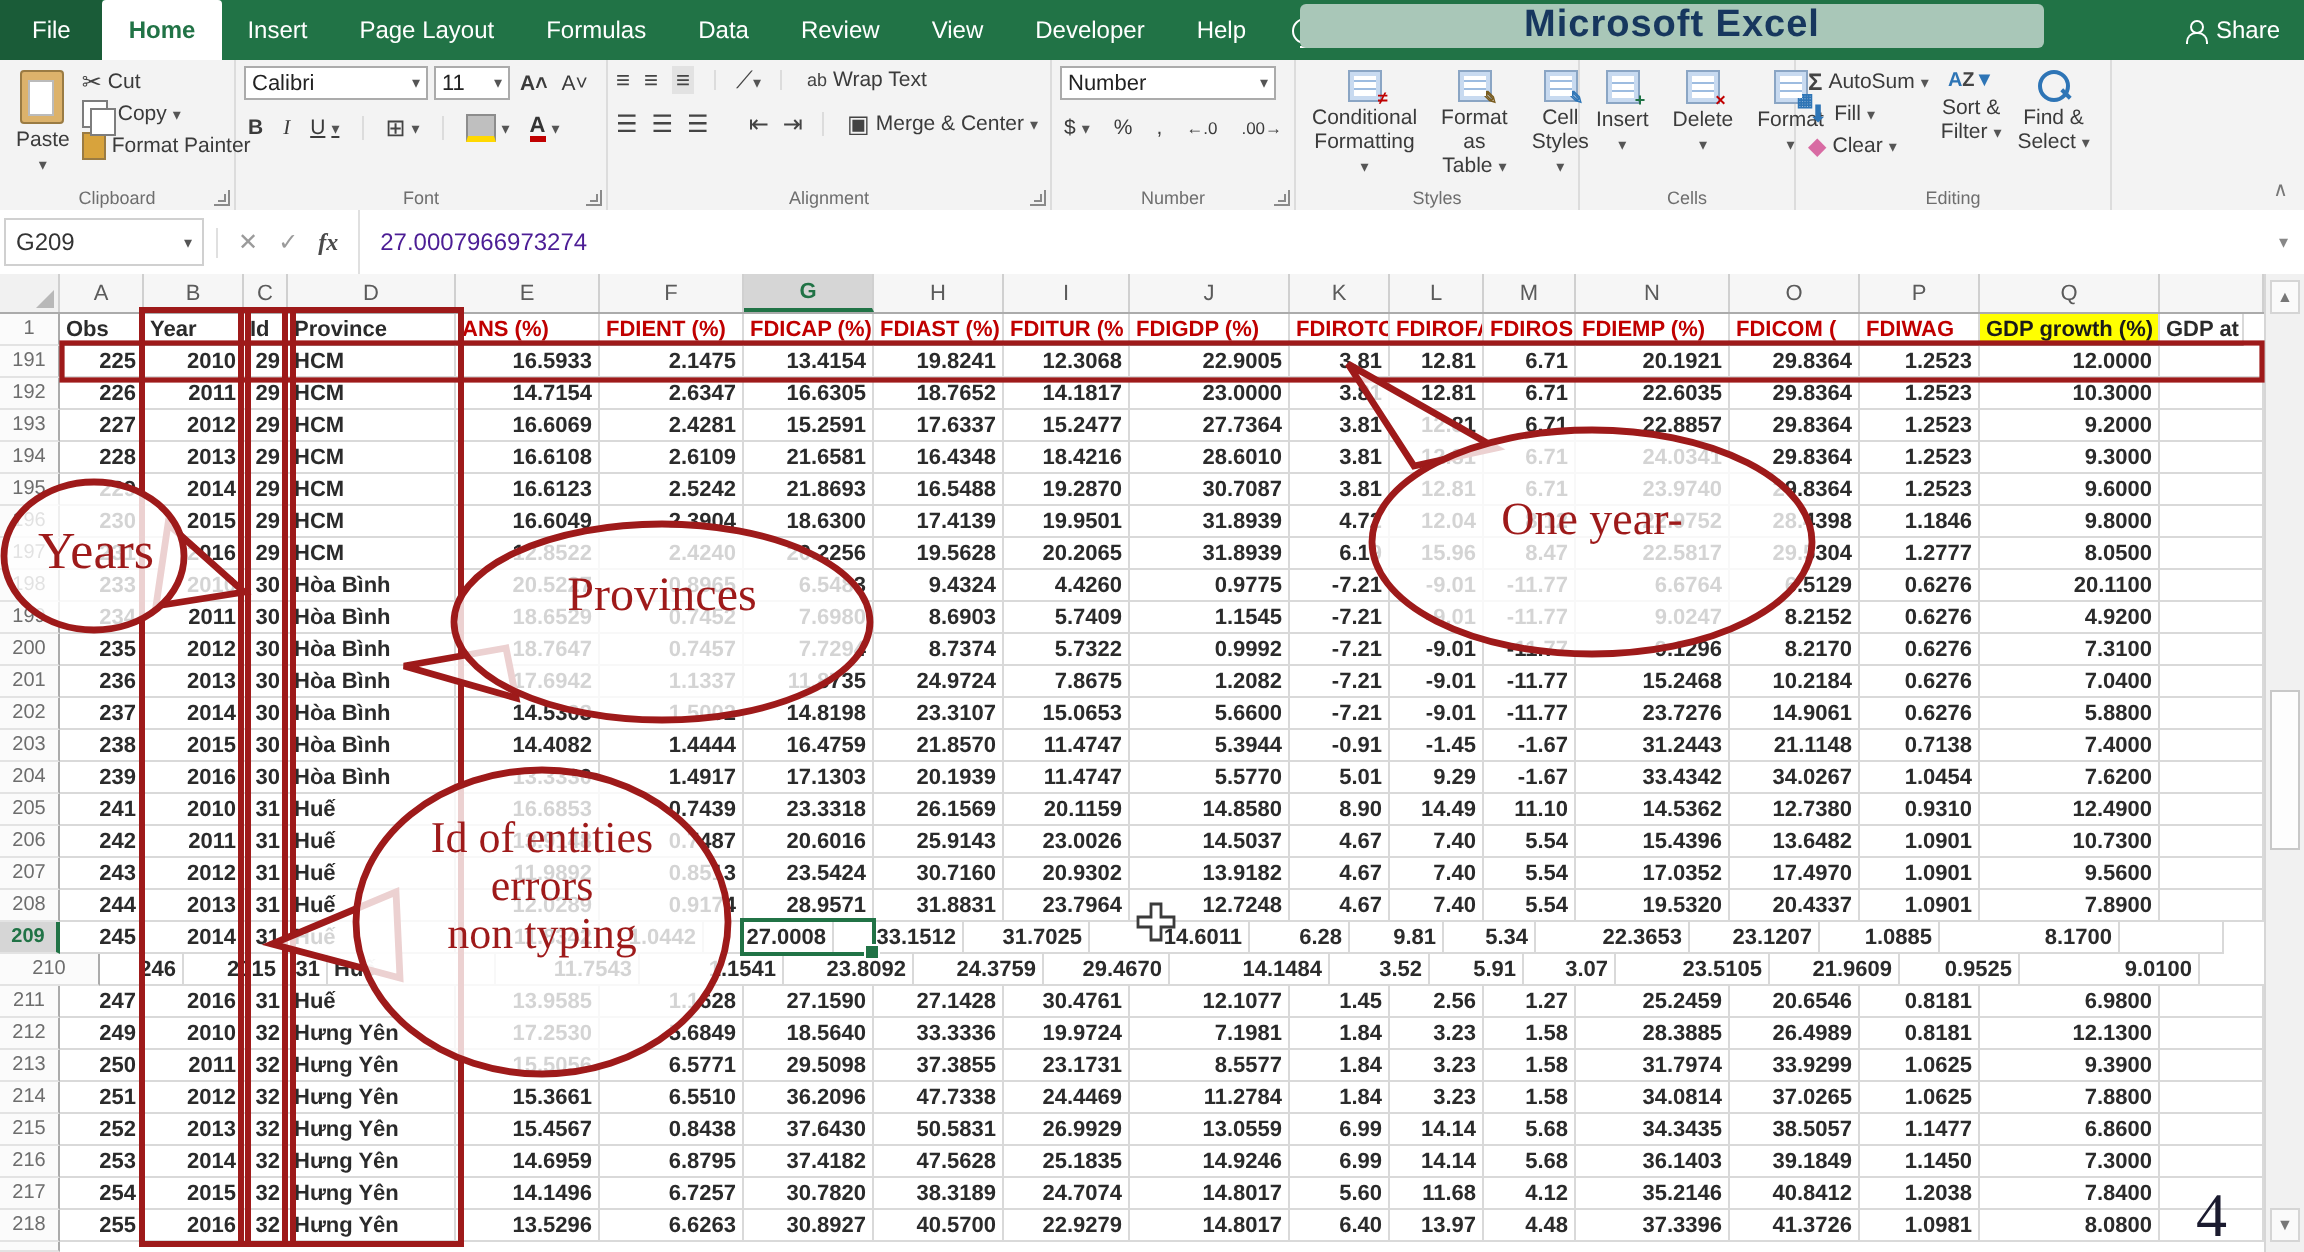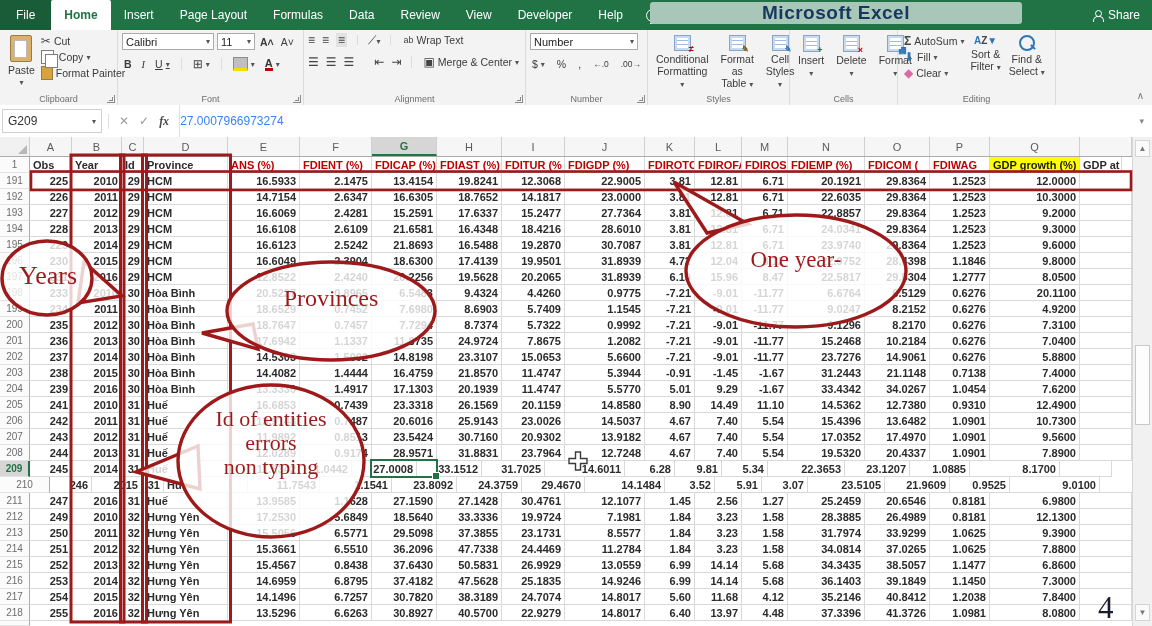--- a/index.html
+++ b/index.html
@@ -45,21 +45,21 @@
   .badge{position:absolute;font-size:9px;font-weight:bold;right:-4px;bottom:-4px;}
   .twoline{font-size:10.5px;color:#3b3b3b;text-align:center;line-height:1.15;}
   .vbar{width:1px;background:#dcdcdc;margin:2px 3px;align-self:stretch;}
   #ribcollapse{position:absolute;right:8px;bottom:4px;color:#777;font-size:10px;}
   
   #fxbar{position:absolute;left:0;top:105px;width:1152px;height:32px;background:#fff;border-bottom:1px solid #cfcfcf;display:flex;align-items:center;}
   #namebox{width:88px;height:22px;margin-left:2px;border:1px solid #d0d0d0;display:flex;align-items:center;justify-content:space-between;
            padding:0 5px;font-size:12px;color:#333;}
   #fxicons{display:flex;align-items:center;gap:10px;padding:0 10px;color:#9b9b9b;font-size:12px;border-left:1px solid #e0e0e0;margin-left:6px;}
   #fxicons .fx{color:#4a4a4a;font-style:italic;font-family:"Liberation Serif",serif;font-weight:bold;}
-  #formulatext{flex:1;font-size:12px;color:#3b82f6;border-left:1px solid #e0e0e0;height:100%;display:flex;align-items:center;}
+  #formulatext{flex:1;font-size:12px;color:#4c1d95;padding-left:10px;border-left:1px solid #e0e0e0;height:100%;display:flex;align-items:center;}
   #fxchev{padding:0 8px;color:#888;font-size:9px;}
   
   #sheet{position:absolute;left:0;top:137px;width:1132px;height:489px;background:#fff;overflow:hidden;}
   .chrow{display:flex;height:20px;background:#f6f6f6;border-bottom:1px solid #ababab;box-sizing:border-box;}
   .ch{box-sizing:border-box;border-right:1px solid #d0d0d0;font-size:11px;color:#5b5b5b;display:flex;align-items:center;justify-content:center;flex:none;}
   .ch.corner{background:#f1f1f1;position:relative;}
   .ch.corner:after{content:"";position:absolute;right:2px;bottom:2px;border-left:9px solid transparent;border-bottom:9px solid #b8b8b8;}
   .ch.selcol{background:#d6d6d6;color:#217346;font-weight:bold;border-bottom:2px solid #217346;}
   .grow{display:flex;height:16px;box-sizing:border-box;}
   .gut{box-sizing:border-box;background:#fbfbfb;border-right:1px solid #ababab;border-bottom:1px solid #e3e3e3;

